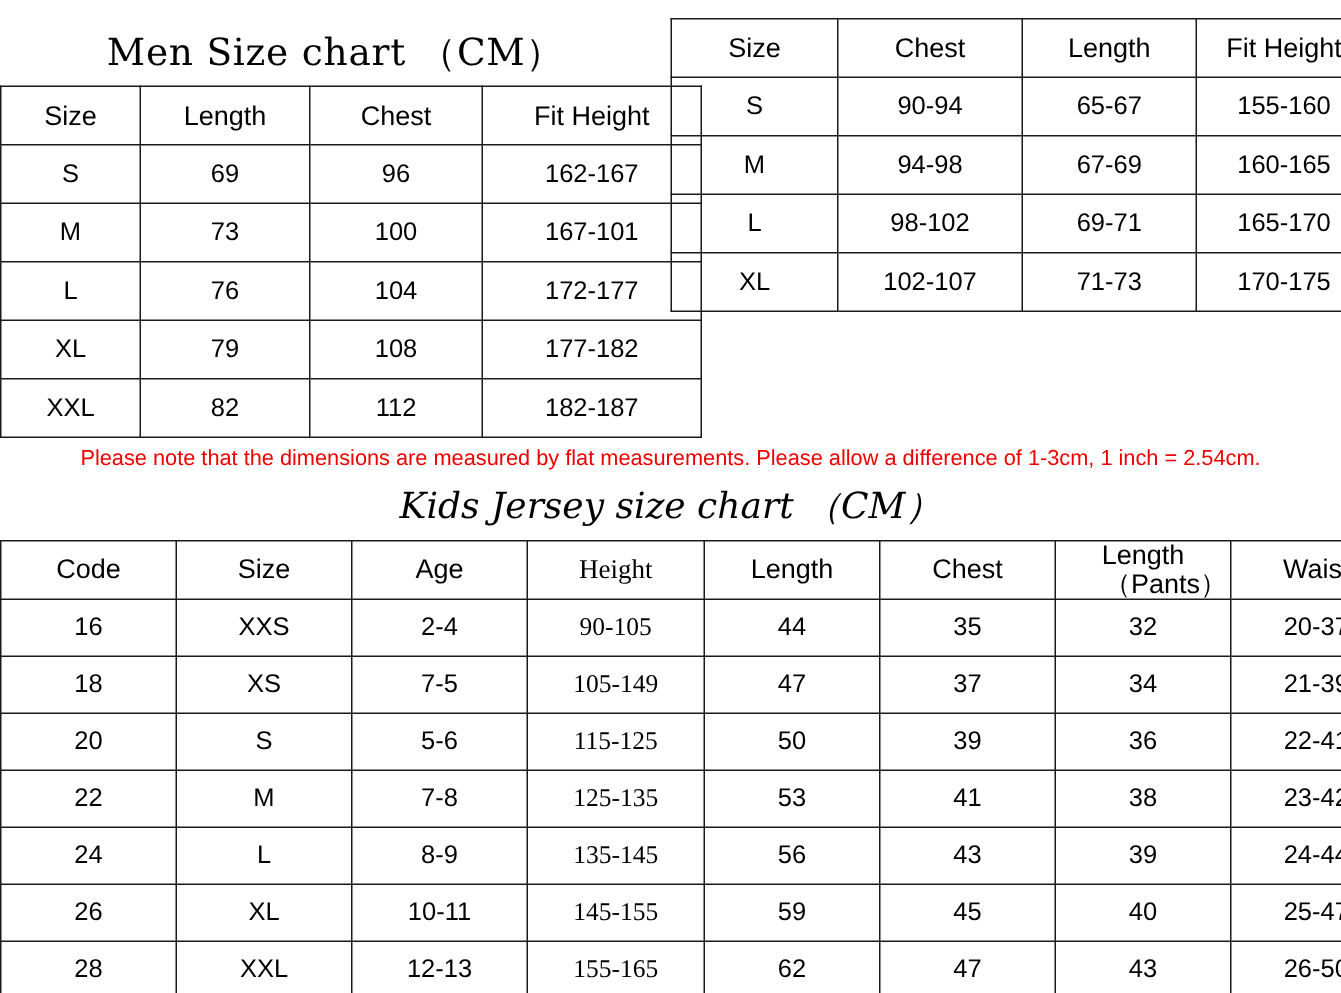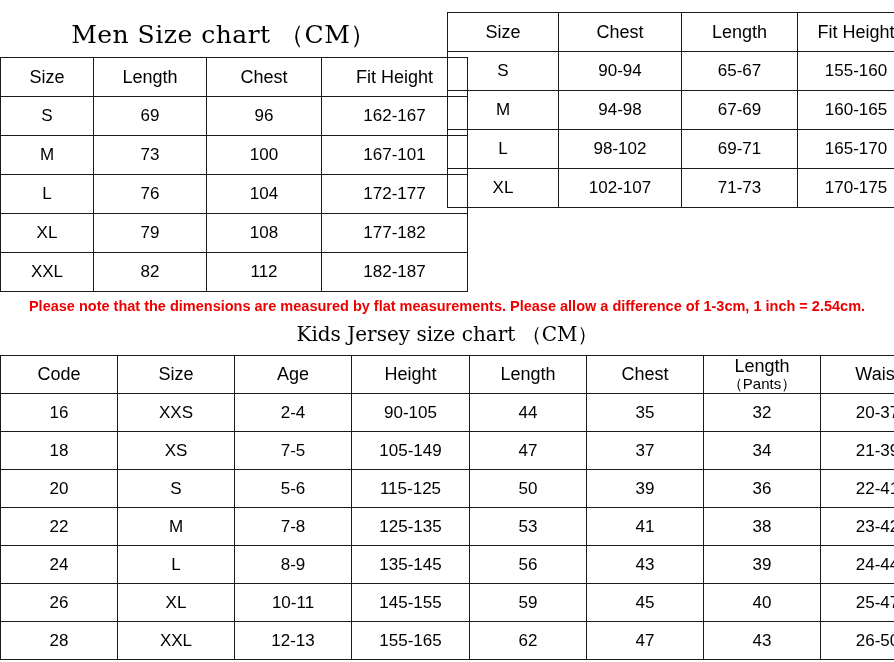--- a/index.html
+++ b/index.html
@@ -64,52 +64,54 @@
   .men-table td:nth-child(3) { width: 110px; }
   .men-table td:nth-child(4) { width: 141px; }
 
   .women-table td:nth-child(1) { width: 106px; }
   .women-table td:nth-child(2) { width: 118px; }
   .women-table td:nth-child(3) { width: 111px; }
   .women-table td:nth-child(4) { width: 112px; }
 
   .note {
     color: #ee0000;
-    font-weight: bold;
+    font-weight: normal;
     font-size: 14.5px;
     text-align: center;
     padding: 6px 0 5px 0;
     font-family: "Liberation Sans", sans-serif;
     white-space: nowrap;
   }
   .kids-title {
     text-align: center;
-    font-size: 20px;
+    font-size: 24px;
     font-family: "DejaVu Serif", serif;
     padding: 2px 0 7px 0;
     white-space: nowrap;
+    font-style: italic;
   }
   .kids-table td {
     height: 37px;
   }
   .kids-table td:nth-child(1) { width: 112px; }
   .kids-table td:nth-child(2) { width: 112px; }
   .kids-table td:nth-child(3) { width: 112px; }
-  .kids-table td:nth-child(4) { width: 113px; }
+  .kids-table td:nth-child(4) { width: 113px; font-family: Liberation Serif, serif; }
   .kids-table td:nth-child(5) { width: 112px; }
   .kids-table td:nth-child(6) { width: 112px; }
   .kids-table td:nth-child(7) { width: 112px; }
   .kids-table td:nth-child(8) { width: 109px; }
   .kids-header-cell {
     line-height: 1.05;
     font-size: 18px;
   }
   .sub {
     display: block;
-    font-size: 15px;
+    font-size: 18px;
+    text-align: right;
   }
 </style>
 </head>
 <body>
 
 <div class="page">
 
   <div class="top-section">
 
     <div class="half">

